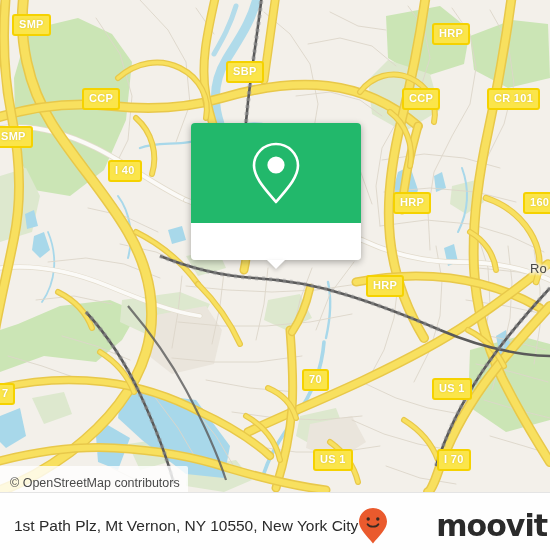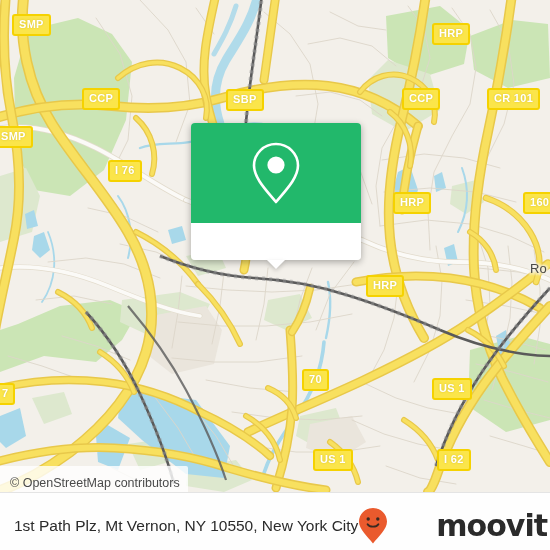--- a/index.html
+++ b/index.html
@@ -333,37 +333,37 @@
       </g>
     </svg>
 
     <div class="placelabel" style="left:530px;top:262px;">
       <div>Ro</div>
     </div>
 
     <div class="shield" style="left:12px;top:14px;">
         <span>SMP</span>
       </div>
-    <div class="shield" style="left:226px;top:61px;margin-top:28px;">
+    <div class="shield" style="left:226px;top:61px;">
         <span>SBP</span>
       </div>
     <div class="shield" style="left:82px;top:88px;">
         <span>CCP</span>
       </div>
     <div class="shield" style="left:402px;top:88px;">
         <span>CCP</span>
       </div>
     <div class="shield" style="left:487px;top:88px;">
         <span>CR 101</span>
       </div>
     <div class="shield" style="left:-6px;top:126px;">
         <span>SMP</span>
       </div>
     <div class="shield" style="left:108px;top:160px;">
-        <span>I 76</span>
+        <span>I 40</span>
       </div>
     <div class="shield" style="left:432px;top:23px;">
         <span>HRP</span>
       </div>
     <div class="shield" style="left:393px;top:192px;">
         <span>HRP</span>
       </div>
     <div class="shield" style="left:523px;top:192px;">
         <span>160</span>
       </div>
@@ -376,21 +376,21 @@
     <div class="shield" style="left:302px;top:369px;">
         <span>70</span>
       </div>
     <div class="shield" style="left:432px;top:378px;">
         <span>US 1</span>
       </div>
     <div class="shield" style="left:313px;top:449px;">
         <span>US 1</span>
       </div>
     <div class="shield" style="left:437px;top:449px;">
-        <span>I 62</span>
+        <span>I 70</span>
       </div>
 
     <div id="popup">
       <div id="popup-head">
         <svg width="56" height="66" viewBox="0 0 56 66">
           <path d="M28 4 C15.8 4 6 13.7 6 25.6 C6 38 18.5 50.5 28 62 C37.5 50.5 50 38 50 25.6 C50 13.7 40.2 4 28 4 Z" fill="none" stroke="#FFFFFF" stroke-width="2.6" stroke-linejoin="round"></path>
           <circle cx="28" cy="25" r="8.6" fill="#FFFFFF"></circle>
         </svg>
       </div>
       <div id="popup-foot">

